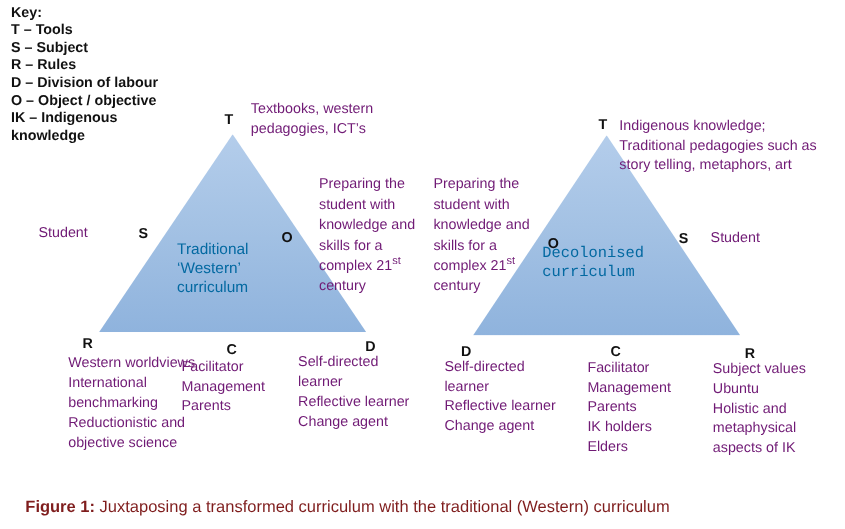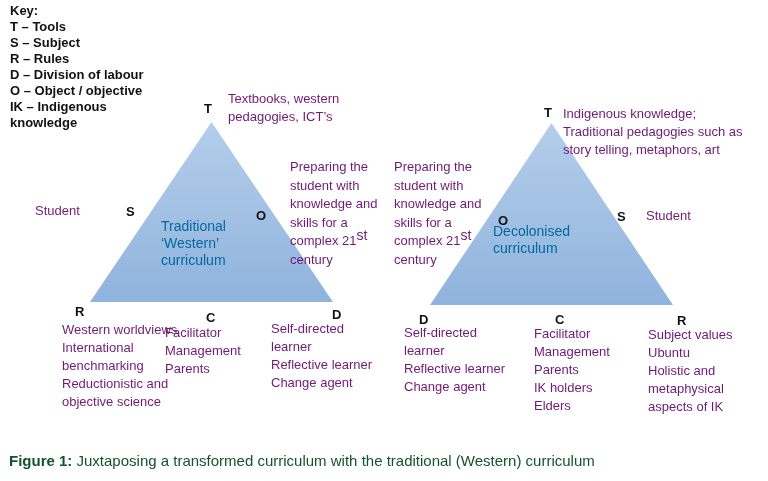--- a/index.html
+++ b/index.html
@@ -9,22 +9,22 @@
   }
   .key{position:absolute;left:10px;top:3px;font-size:13px;font-weight:bold;line-height:16px;color:#111;}
   .tri{
     position:absolute;
     background:linear-gradient(180deg,#b4cdeb 0%,#a4c2e4 45%,#8fb3dd 100%);
     clip-path:polygon(50% 0, 100% 100%, 0 100%);
   }
   .lbl{position:absolute;font-size:13px;font-weight:bold;color:#111;line-height:13px;}
   .note{position:absolute;font-size:13px;line-height:18px;color:#701a75;white-space:nowrap;}
   .center-label{position:absolute;font-size:14px;line-height:17px;color:#0369a1;white-space:nowrap;}
-  sup{font-size:14px;line-height:0;vertical-align:super;}
-  .caption{position:absolute;left:9px;top:451px;font-size:15px;line-height:20px;color:#14532d;}
+  sup{font-size:10px;line-height:0;vertical-align:super;}
+  .caption{position:absolute;left:23px;top:451px;font-size:15px;line-height:20px;color:#7f1d1d;}
   .caption .b{font-weight:bold;}
 </style>
 </head>
 <body>
 
 <div class="canvas">
 
   <div class="key">
     <div>Key:</div>
     <div>
@@ -93,21 +93,21 @@
       <div>Reflective learner</div>
       <div>Change agent</div>
     </div>
 
   <div class="note" style="left:563px;top:105px;">
       <div>Indigenous knowledge;</div>
       <div>Traditional pedagogies such as</div>
       <div>story telling, metaphors, art</div>
     </div>
   <div class="note" style="left:646px;top:207px;">Student</div>
-  <div class="center-label" style="left:493px;top:223px;">
+  <div class="center-label" style="left:493px;top:223px;font-family:Liberation Mono, monospace;">
       <div>Decolonised</div>
       <div>curriculum</div>
     </div>
   <div class="note" style="left:394px;top:158px;line-height:18.5px;">
     <div>
         <div>Preparing the</div>
         <div>student with</div>
         <div>knowledge and</div>
         <div>skills for a</div>
       </div>

